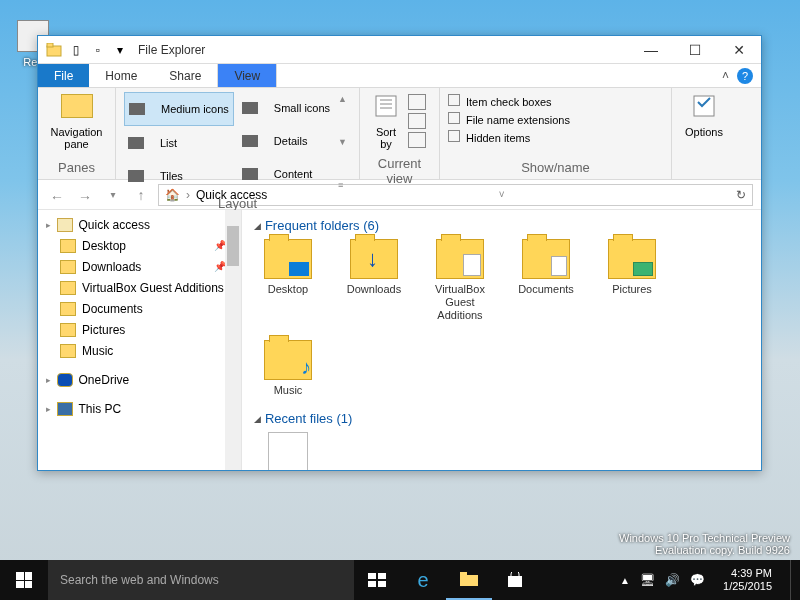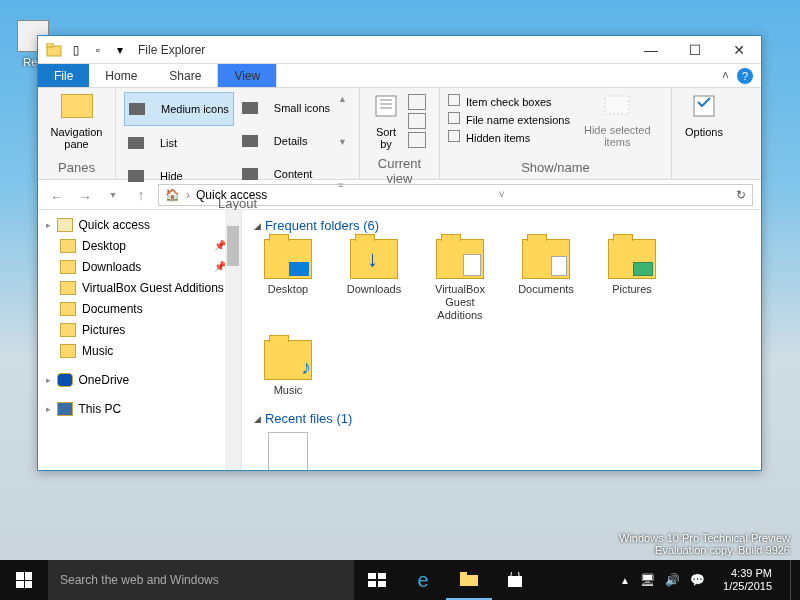--- a/index.html
+++ b/index.html
@@ -125,21 +125,21 @@
           <div class="rrow sel">
               <span class="ric"></span>
               <span>Medium icons</span>
             </div>
           <div class="rrow">
               <span class="ric"></span>
               <span>List</span>
             </div>
           <div class="rrow">
               <span class="ric"></span>
-              <span>Hide</span>
+              <span>Tiles</span>
             </div>
         </div>
         <div class="layoutcol">
           <div class="rrow">
               <span class="ric"></span>
               <span>Small icons</span>
             </div>
           <div class="rrow">
               <span class="ric"></span>
               <span>Details</span>
@@ -177,27 +177,20 @@
       </div>
       <div class="glabel">Current view</div>
     </div>
     <div class="rgroup" style="width:232px">
       <div style="display:flex;gap:8px">
         <div style="display:flex;flex-direction:column;gap:4px;padding-top:2px">
           <label><span class="chk"></span><span>Item check boxes</span></label>
           <label><span class="chk"></span><span>File name extensions</span></label>
           <label><span class="chk"></span><span>Hidden items</span></label>
         </div>
-        <div class="rbig" style="opacity:.5">
-          <svg width="28" height="22">
-              <rect x="2" y="2" width="24" height="18" fill="#fff" stroke="#aaa" stroke-dasharray="2"></rect>
-            </svg>
-          <div style="white-space:pre-line;text-align:center;line-height:12px">Hide selected
-items</div>
-        </div>
       </div>
       <div class="glabel">Show/name</div>
     </div>
     <div class="rgroup" style="width:64px;border-right:none">
       <div class="rbig">
         <svg width="28" height="24">
             <rect x="4" y="2" width="20" height="20" fill="#fff" stroke="#888"></rect>
             <path d="M8 8 l4 4 l8 -8" stroke="#2a7ab9" fill="none" stroke-width="2"></path>
           </svg>
         <div>Options</div>

